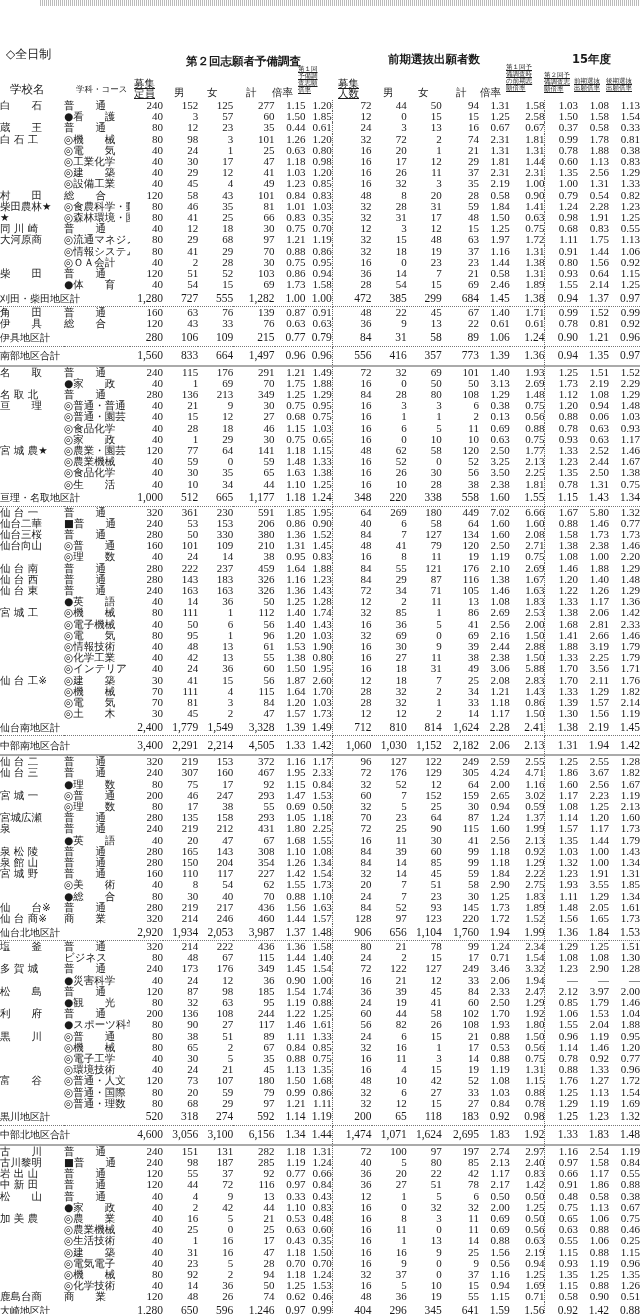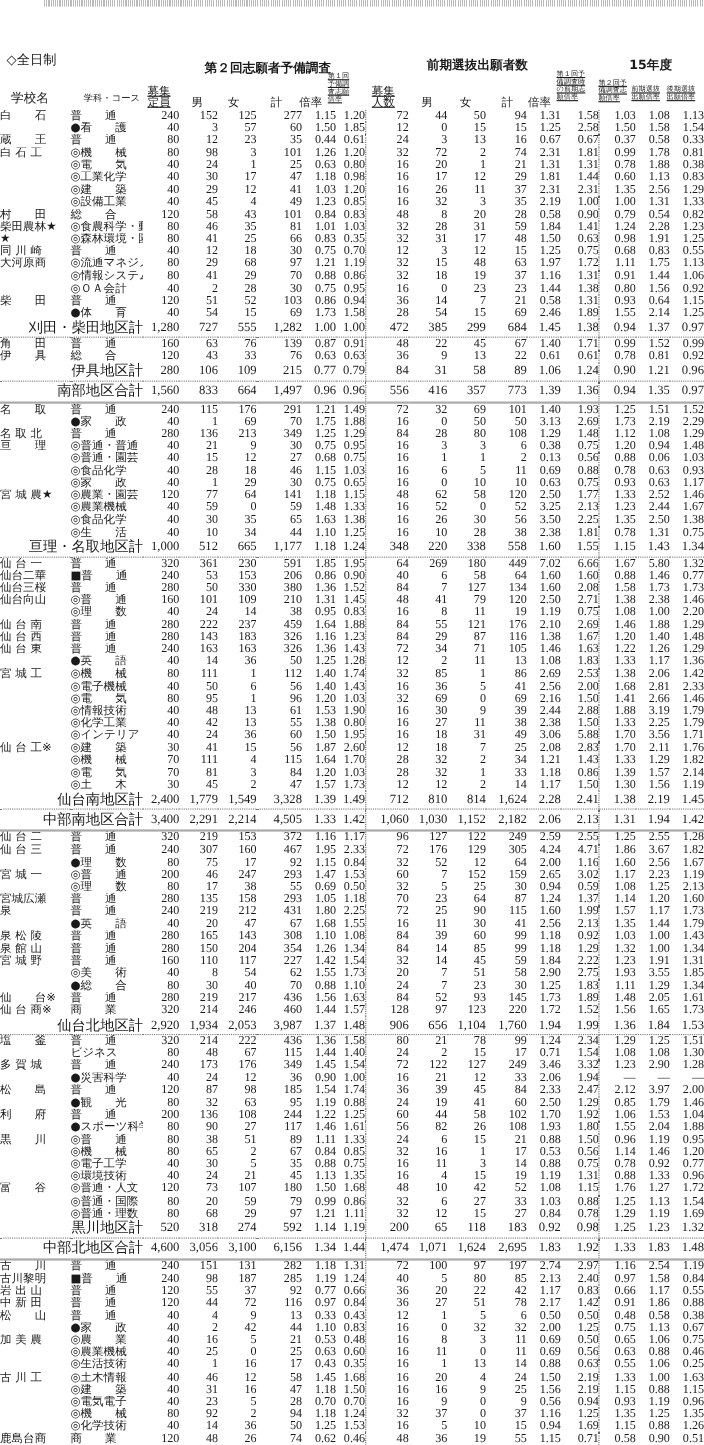--- a/index.html
+++ b/index.html
@@ -13,21 +13,21 @@
   .hdr{position:relative;height:36px;font-family:"DejaVu Sans",sans-serif;font-size:10.5px;}
   .hdr span{position:absolute;white-space:nowrap;}
   .tiny{font-size:6.5px;line-height:7px;text-decoration:underline;}
   table{border-collapse:collapse;width:640px;table-layout:fixed;}
   td{padding:0;height:11.2px;font-size:11px;line-height:11px;white-space:nowrap;overflow:hidden;}
   td.n{text-align:right;font-family:"Liberation Serif","DejaVu Serif",serif;}
   td.sc{font-family:"DejaVu Sans",sans-serif;font-size:10.5px;letter-spacing:0px;}
   td.dp{font-family:"DejaVu Sans",sans-serif;font-size:10.5px;}
   td.sep{border-right:1px dotted #666;}
   tr.sub td{height:16px;font-size:11.5px;}
-  tr.sub td.sc{font-size:13px;text-align:right;}
+  tr.sub td.sc{font-size:10px;}
   tr.subline td{border-bottom:1px dotted #777;}
   tr.total td{height:18px;border-bottom:2px solid #aaa;}
 </style>
 </head>
 <body>
 
 <div class="topbar"></div>
 <div class="title-row">
   <span class="sys">◇全日制</span>
   <span class="h2l">第２回志願者予備調査</span>
@@ -1903,39 +1903,20 @@
         <td class="n">1</td>
         <td class="n">13</td>
         <td class="n">14</td>
         <td class="n">0.88</td>
         <td class="n sep">0.63</td>
         <td class="n">0.55</td>
         <td class="n">1.06</td>
         <td class="n">0.25</td>
       </tr>
       <tr>
-        <td class="sc">古 川 工</td>
-        <td class="dp">◎土木情報</td>
-        <td class="n">40</td>
-        <td class="n">46</td>
-        <td class="n">12</td>
-        <td class="n">58</td>
-        <td class="n">1.45</td>
-        <td class="n sep">1.68</td>
-        <td class="n">16</td>
-        <td class="n">20</td>
-        <td class="n">4</td>
-        <td class="n">24</td>
-        <td class="n">1.50</td>
-        <td class="n sep">2.19</td>
-        <td class="n">1.33</td>
-        <td class="n">1.00</td>
-        <td class="n">1.63</td>
-      </tr>
-      <tr>
         <td class="sc"></td>
         <td class="dp">◎建　　築</td>
         <td class="n">40</td>
         <td class="n">31</td>
         <td class="n">16</td>
         <td class="n">47</td>
         <td class="n">1.18</td>
         <td class="n sep">1.50</td>
         <td class="n">16</td>
         <td class="n">16</td>

